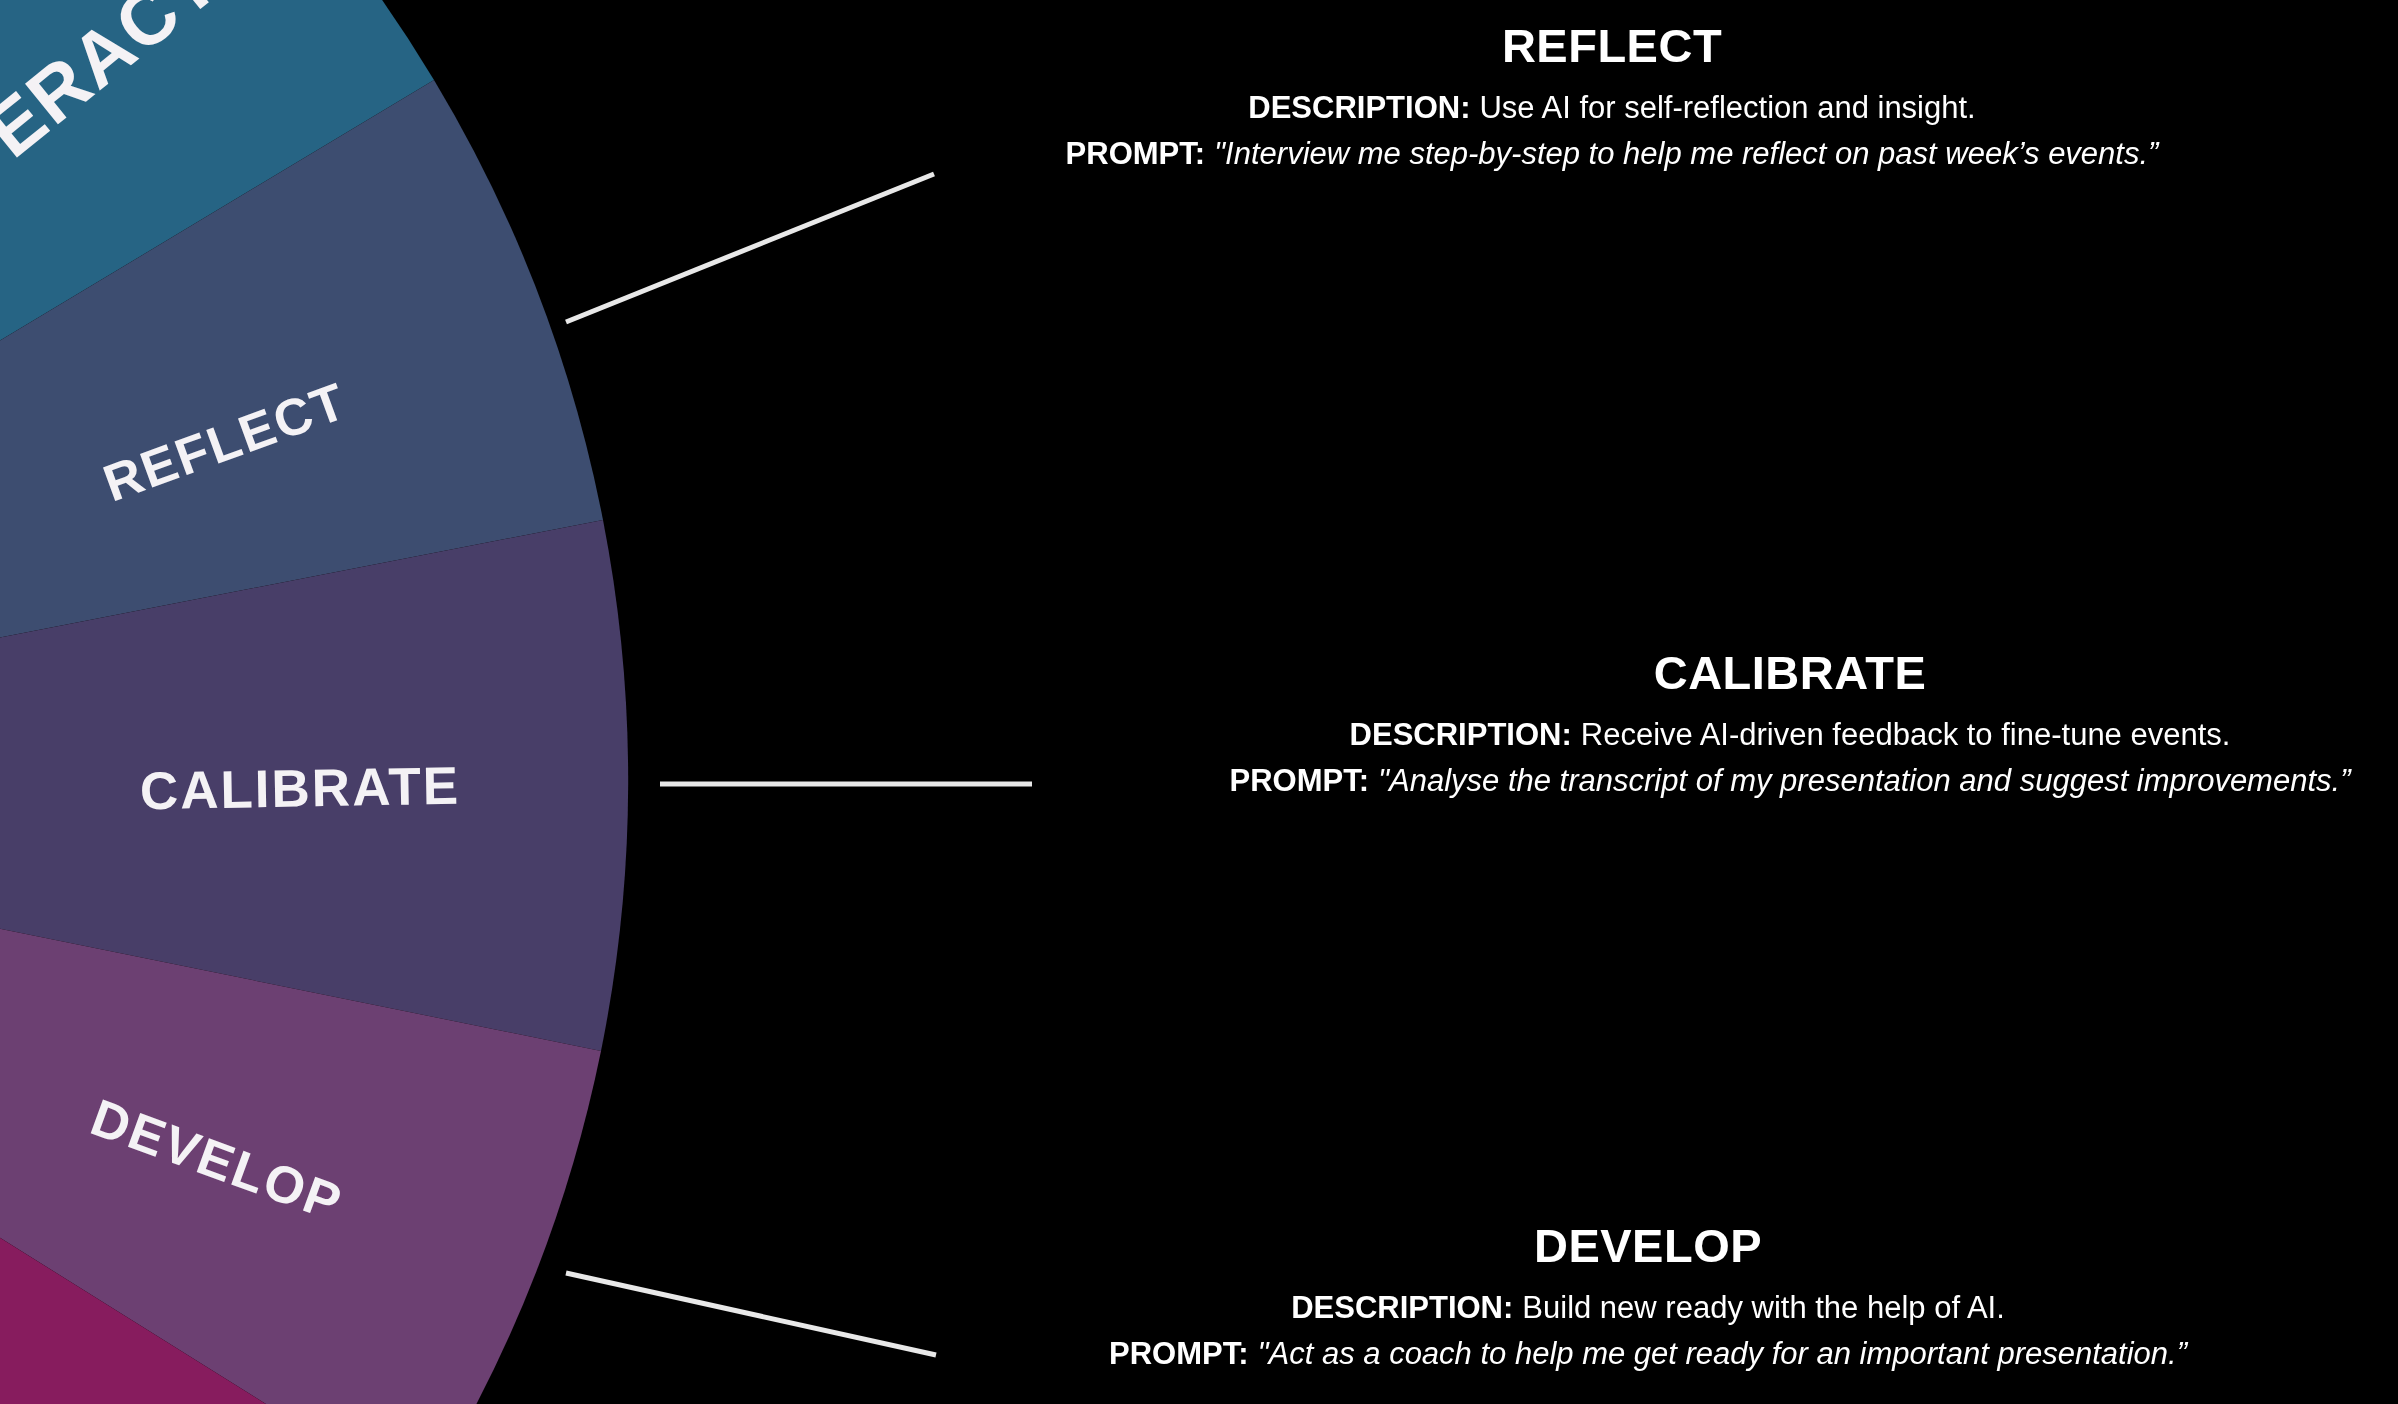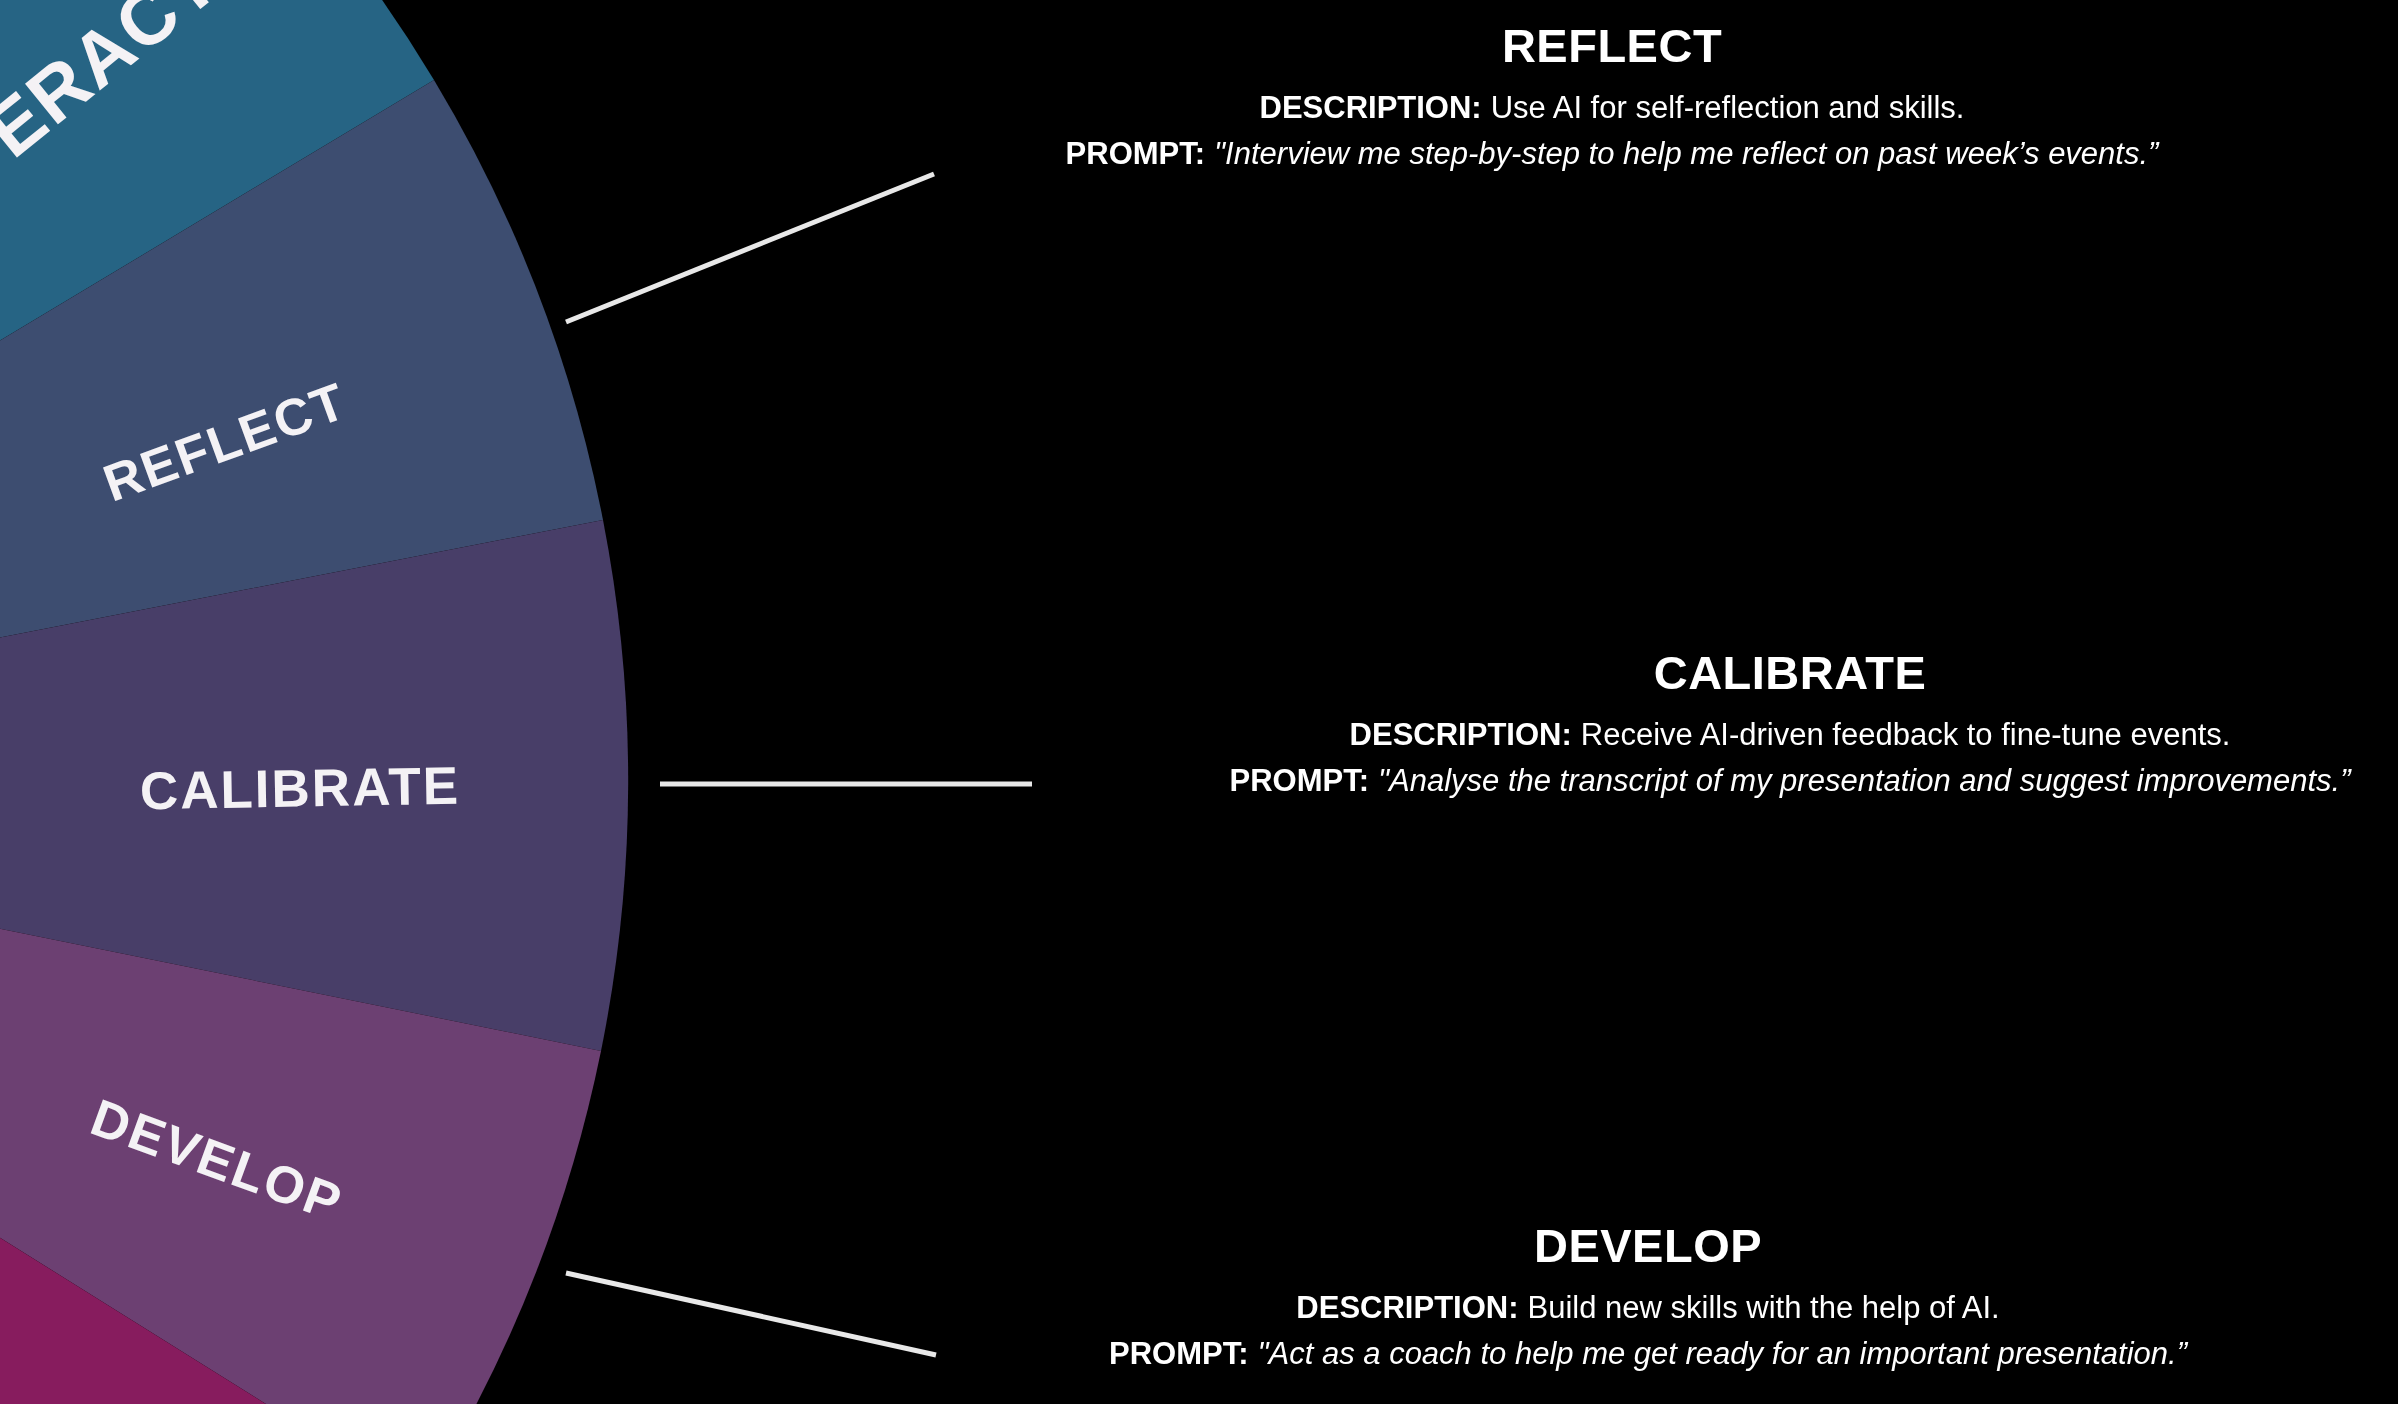--- a/index.html
+++ b/index.html
@@ -81,38 +81,38 @@
 </svg>
 
 <div class="seg-label" id="label-interact">INTERACT</div>
 <div class="seg-label" id="label-reflect">REFLECT</div>
 <div class="seg-label" id="label-calibrate">CALIBRATE</div>
 <div class="seg-label" id="label-develop">DEVELOP</div>
 
 <div class="callout" id="callout-reflect">
   <div class="title">REFLECT</div>
   <div class="line desc-line">
-    <span class="lbl">DESCRIPTION:</span><span>Use AI for self-reflection and skills.</span>
+    <span class="lbl">DESCRIPTION:</span><span>Use AI for self-reflection and insight.</span>
   </div>
   <div class="line prompt-line">
     <span class="lbl">PROMPT:</span><span class="prompt-text">"Interview me step-by-step to help me reflect on past week’s events.”</span>
   </div>
 </div>
 
 <div class="callout" id="callout-calibrate">
   <div class="title">CALIBRATE</div>
   <div class="line desc-line">
     <span class="lbl">DESCRIPTION:</span><span>Receive AI-driven feedback to fine-tune events.</span>
   </div>
   <div class="line prompt-line">
     <span class="lbl">PROMPT:</span><span class="prompt-text">"Analyse the transcript of my presentation and suggest improvements.”</span>
   </div>
 </div>
 
 <div class="callout" id="callout-develop">
   <div class="title">DEVELOP</div>
   <div class="line desc-line">
-    <span class="lbl">DESCRIPTION:</span><span>Build new skills with the help of AI.</span>
+    <span class="lbl">DESCRIPTION:</span><span>Build new ready with the help of AI.</span>
   </div>
   <div class="line prompt-line">
     <span class="lbl">PROMPT:</span><span class="prompt-text">"Act as a coach to help me get ready for an important presentation.”</span>
   </div>
 </div>
 
 </body></html>

